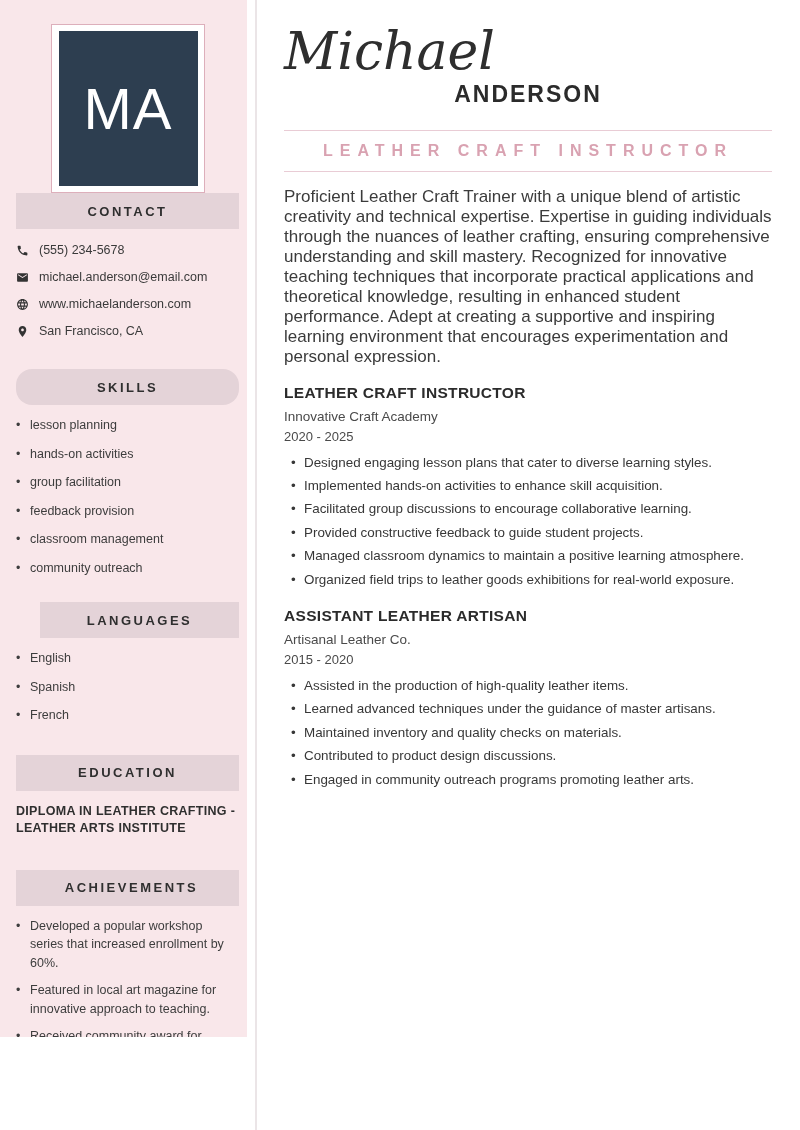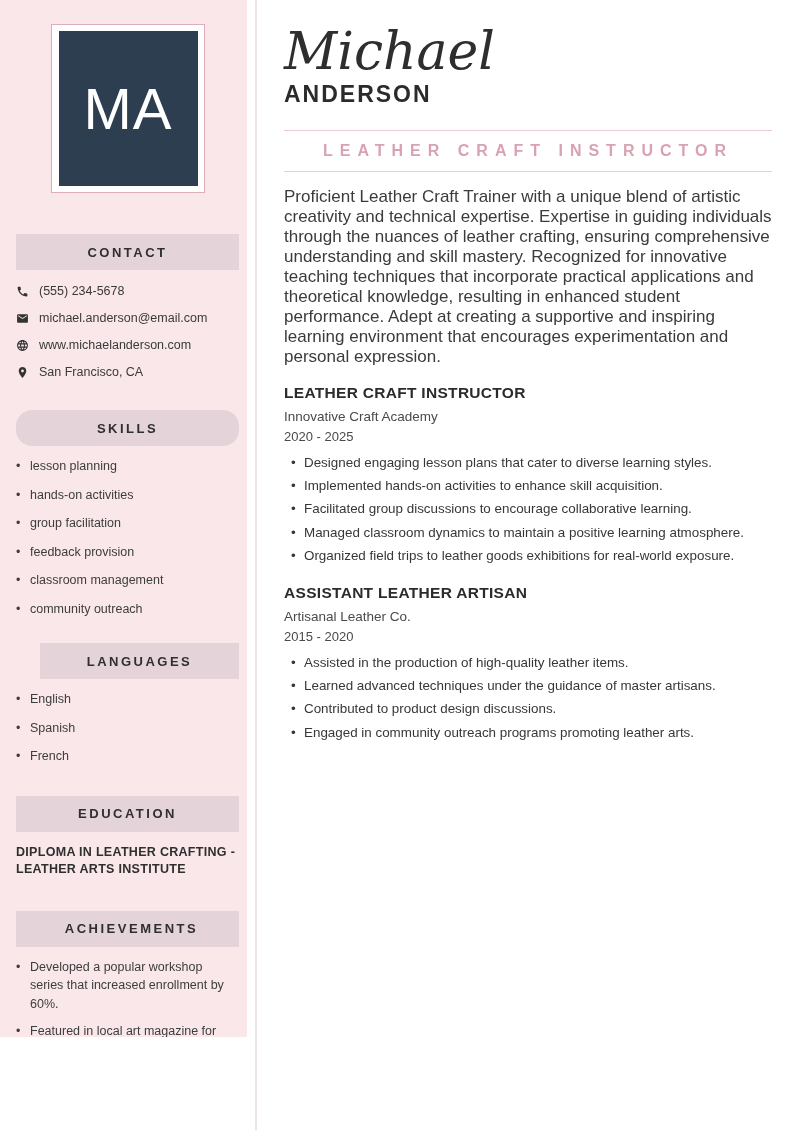--- a/index.html
+++ b/index.html
@@ -23,21 +23,21 @@
   .avatar{
     width:139px;height:155px;background:var(--avatar-bg);color:#ffffff;
     display:flex;align-items:center;justify-content:center;
     font-size:58px;letter-spacing:1px;font-weight:400;
   }
   .s-bar{
     margin:0 8px 0 16px;height:36px;background:var(--sidebar-bar);
     display:flex;align-items:center;justify-content:center;
     font-size:13px;font-weight:bold;letter-spacing:2.5px;color:#2f2f2f;
   }
-  .mt-contact{margin-top:41px;} .mt-skills{margin-top:31px;border-radius:16px;}
+  .mt-contact{} .mt-skills{margin-top:31px;border-radius:16px;}
   .mt-langs{margin-top:25px;margin-left:40px;}  .mt-edu{margin-top:30px;} .mt-ach{margin-top:32px;padding-left:8px;}
   .c-list{margin:14px 8px 0 16px;}
   .c-row{display:flex;align-items:center;gap:10px;margin-bottom:13px;font-size:12.5px;color:#3a3a3a;}
   .c-row svg{width:13px;height:13px;fill:#333;flex-shrink:0;}
   ul.s-list{margin:11px 8px 0 16px;list-style:none;}
   ul.s-list li{
     position:relative;padding-left:14px;font-size:12.5px;color:#3d3d3d;
     margin-bottom:10px;line-height:18.5px;
   }
   ul.s-list li::before{content:"•";position:absolute;left:0;top:0;color:#3d3d3d;}
@@ -45,21 +45,21 @@
   .edu-text{
     margin:12px 8px 0 16px;font-size:12.5px;font-weight:bold;color:#2f2f2f;
     letter-spacing:0.3px;line-height:17.5px;
   }
   
   .main{flex:1;padding:0 28px 0 27px;height:1130px;overflow:hidden;}
   .name-script{
     font-family:"DejaVu Serif", serif;font-style:italic;
     font-size:52px;line-height:1.05;color:#2e2e2e;margin-top:24px;
   }
-  .name-last{font-size:23px;font-weight:bold;letter-spacing:2px;color:var(--text-dark);margin-top:2px;}
+  .name-last{font-size:23px;font-weight:bold;letter-spacing:2px;color:var(--text-dark);margin-top:2px;text-align:center;}
   .title-band{
     margin-top:22px;border-top:1px solid var(--rule);border-bottom:1px solid var(--rule);
     padding:11px 0;text-align:center;
   }
   .job-title-main{font-size:16px;font-weight:600;letter-spacing:7px;color:var(--accent);}
   .summary{margin-top:15px;font-size:17px;line-height:20px;color:#3b3b3b;}
   .m-bar{
     margin-top:24px;height:36px;background:var(--main-bar);
     display:flex;align-items:center;justify-content:center;
     font-size:13.5px;font-weight:bold;letter-spacing:2.5px;color:#2d2d2d;
@@ -168,30 +168,32 @@
 
   <section class="job">
     <div class="job-role">LEATHER CRAFT INSTRUCTOR</div>
     <div class="job-company">Innovative Craft Academy</div>
     <div class="job-dates">2020 - 2025</div>
     <ul class="j-list">
 
     <li>Designed engaging lesson plans that cater to diverse learning styles.</li>
         <li>Implemented hands-on activities to enhance skill acquisition.</li>
         <li>Facilitated group discussions to encourage collaborative learning.</li>
+        <li>Provided constructive feedback to guide student projects.</li>
         <li>Managed classroom dynamics to maintain a positive learning atmosphere.</li>
         <li>Organized field trips to leather goods exhibitions for real-world exposure.</li>
       </ul>
   </section>
 
   <section class="job">
     <div class="job-role">ASSISTANT LEATHER ARTISAN</div>
     <div class="job-company">Artisanal Leather Co.</div>
     <div class="job-dates">2015 - 2020</div>
     <ul class="j-list">
 
     <li>Assisted in the production of high-quality leather items.</li>
         <li>Learned advanced techniques under the guidance of master artisans.</li>
+        <li>Maintained inventory and quality checks on materials.</li>
         <li>Contributed to product design discussions.</li>
         <li>Engaged in community outreach programs promoting leather arts.</li>
       </ul>
   </section>
 </main>
 
 </body></html>

